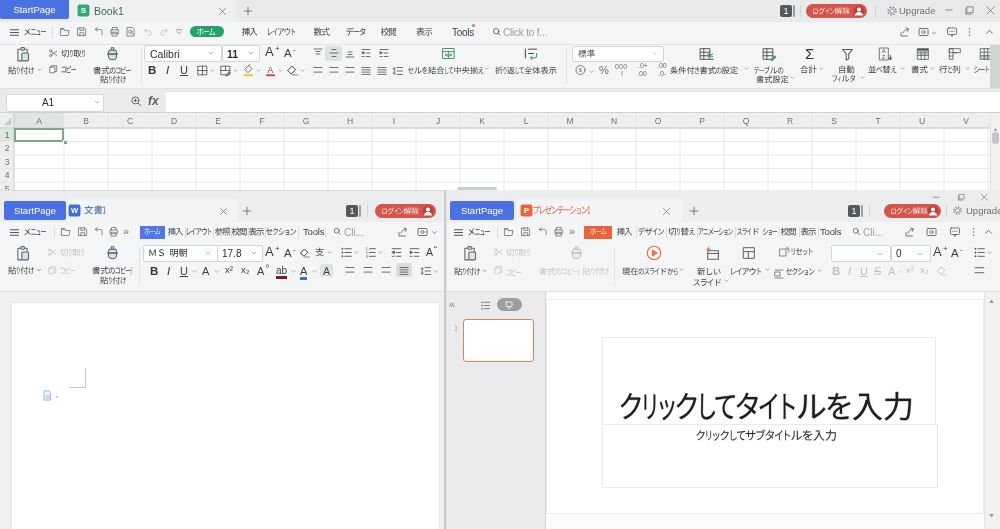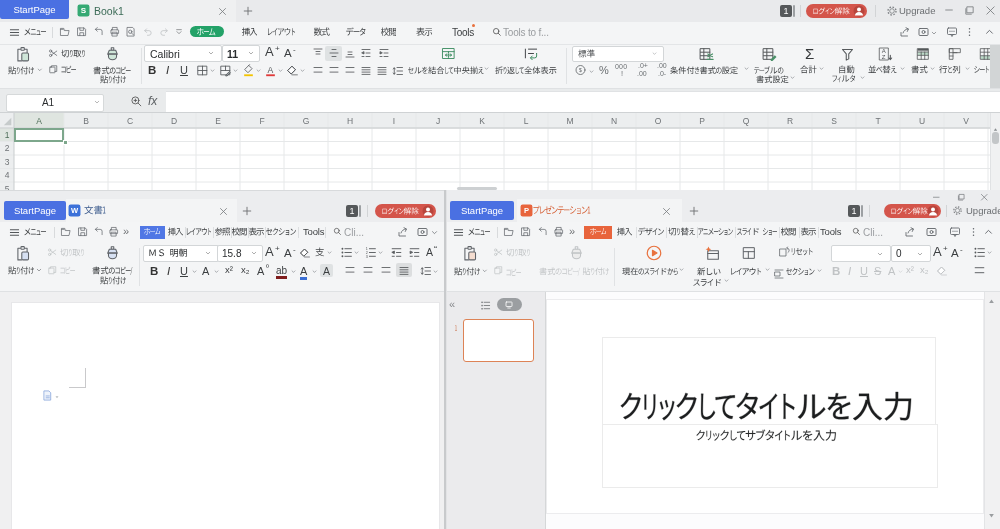--- a/index.html
+++ b/index.html
@@ -286,21 +286,21 @@
       </g>
     </svg>
     <div class="abs" style="left:452.0px;top:26.5px;font-size:10px;color:#3b3e40;font-weight:normal;line-height:11.5px;white-space:nowrap;letter-spacing:-0.3px">Tools</div>
     <div class="abs" style="left:471.5px;top:23.5px;width:3px;height:3px;background:#e8713d;border-radius:2px"></div>
     <svg class="abs" style="left:492px;top:27px" width="10" height="10" viewBox="0 0 24 24">
       <g fill="none" stroke="#444" stroke-width="1.8" stroke-linecap="round" stroke-linejoin="round">
         <circle cx="10" cy="10" r="6.5"></circle>
         <path d="M15 15l5 5"></path>
       </g>
     </svg>
-    <div class="abs" style="left:503.0px;top:27.0px;font-size:10px;color:#9a9da0;font-weight:normal;line-height:11.5px;white-space:nowrap;letter-spacing:-0.2px">Tools to f...</div>
+    <div class="abs" style="left:503.0px;top:27.0px;font-size:10px;color:#9a9da0;font-weight:normal;line-height:11.5px;white-space:nowrap;letter-spacing:-0.2px">Click to f...</div>
     <svg class="abs" style="left:899px;top:26px" width="12" height="12" viewBox="0 0 24 24">
       <g fill="none" stroke="#5f6368" stroke-width="1.7" stroke-linecap="round" stroke-linejoin="round">
         <path d="M4 13v7h13"></path>
         <path d="M8 14c1.5-5 5-7.5 10-8"></path>
         <path d="M14 3.5 19 6l-2.5 5"></path>
       </g>
     </svg>
     <svg class="abs" style="left:917px;top:26px" width="13" height="12" viewBox="0 0 24 24">
       <g fill="none" stroke="#5f6368" stroke-width="1.8" stroke-linecap="round" stroke-linejoin="round">
         <rect x="3" y="5" width="18" height="14" rx="2"></rect>
@@ -811,21 +811,21 @@
         <path d="M5 9l7 7 7-7"></path>
       </g>
     </svg>
     <svg class="abs" style="left:130px;top:94.5px" width="13" height="13" viewBox="0 0 24 24">
       <g fill="none" stroke="#555" stroke-width="1.6" stroke-linecap="round" stroke-linejoin="round">
         <circle cx="10" cy="10" r="6.5"></circle>
         <path d="M15 15l5 5"></path>
         <path d="M7.5 10h5M10 7.5v5"></path>
       </g>
     </svg>
-    <div class="abs" style="left:148.0px;top:95.0px;font-size:12px;color:#5e6265;font-weight:normal;line-height:12.6px;white-space:nowrap"><i>fx</i></div>
+    <div class="abs" style="left:148.0px;top:95.0px;font-size:12px;color:#5e6265;font-weight:bold;line-height:12.6px;white-space:nowrap"><i>fx</i></div>
     <div class="abs" style="left:166px;top:91px;width:834px;height:21px;background:#fff;border:1px solid #e0e2e4;border-left:none"></div>
     <div class="abs" style="left:0px;top:112px;width:1000px;height:1px;background:#cfd2d4;"></div>
     <div class="abs" style="left:0px;top:113px;width:990px;height:77px;background:#fff;"></div>
     <div class="abs" style="left:0px;top:113px;width:990px;height:15px;background:#eceeef;"></div>
     <div class="abs" style="left:0px;top:113px;width:14px;height:77px;background:#eceeef;"></div>
     <div class="abs" style="left:14px;top:113px;width:50px;height:15px;background:#dfe5e0;"></div>
     <div class="abs" style="left:0px;top:128px;width:14px;height:13.5px;background:#dfe5e0;"></div>
     <svg class="abs" style="left:3px;top:117px" width="10" height="10" viewBox="0 0 24 24">
       <path d="M2 20 20 2v18z" fill="#c6cbcb"></path>
     </svg>
@@ -1157,21 +1157,21 @@
         <use href="#g660e" x="2400"></use>
         <use href="#g671d" x="3400"></use>
       </g>
     </svg>
     <svg class="abs" style="left:205px;top:250px" width="6" height="6" viewBox="0 0 24 24">
       <g fill="none" stroke="#777" stroke-width="2.4" stroke-linecap="round" stroke-linejoin="round">
         <path d="M5 9l7 7 7-7"></path>
       </g>
     </svg>
     <div class="abs" style="left:217px;top:244.5px;width:44px;height:15px;background:#fff;border:1px solid #d3d6d8;border-radius:2px"></div>
-    <div class="abs" style="left:222.0px;top:247.5px;font-size:10px;color:#2a2d2f;font-weight:normal;line-height:11.5px;white-space:nowrap">15.8</div>
+    <div class="abs" style="left:222.0px;top:247.5px;font-size:10px;color:#2a2d2f;font-weight:normal;line-height:11.5px;white-space:nowrap">17.8</div>
     <svg class="abs" style="left:251px;top:250px" width="6" height="6" viewBox="0 0 24 24">
       <g fill="none" stroke="#777" stroke-width="2.4" stroke-linecap="round" stroke-linejoin="round">
         <path d="M5 9l7 7 7-7"></path>
       </g>
     </svg>
     <div class="abs" style="left:265.0px;top:245.0px;font-size:13px;color:#3b3e40;font-weight:normal;line-height:14.9px;white-space:nowrap">A</div>
     <div class="abs" style="left:275.0px;top:244.0px;font-size:8px;color:#3b3e40;font-weight:normal;line-height:9.2px;white-space:nowrap">+</div>
     <div class="abs" style="left:284.0px;top:246.5px;font-size:11.5px;color:#3b3e40;font-weight:normal;line-height:13.2px;white-space:nowrap">A</div>
     <div class="abs" style="left:293.0px;top:245.0px;font-size:8px;color:#3b3e40;font-weight:normal;line-height:9.2px;white-space:nowrap">-</div>
     <svg class="abs" style="left:299px;top:247px" width="12" height="12" viewBox="0 0 24 24">

